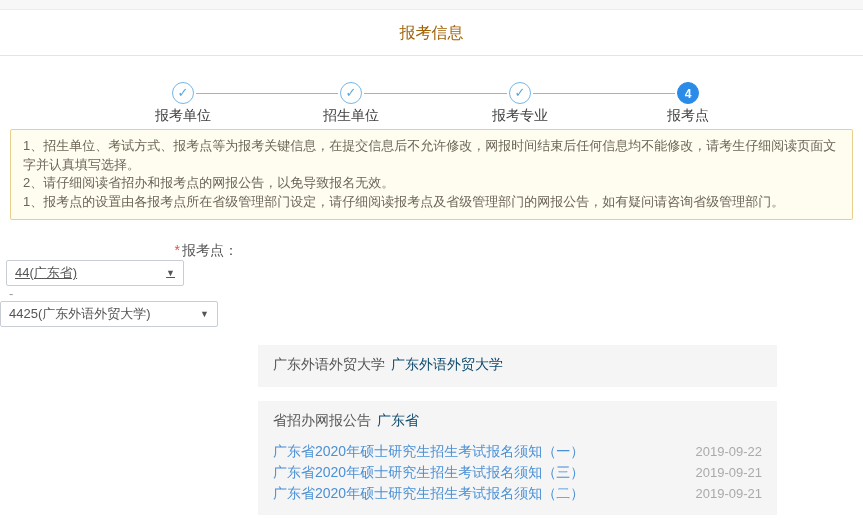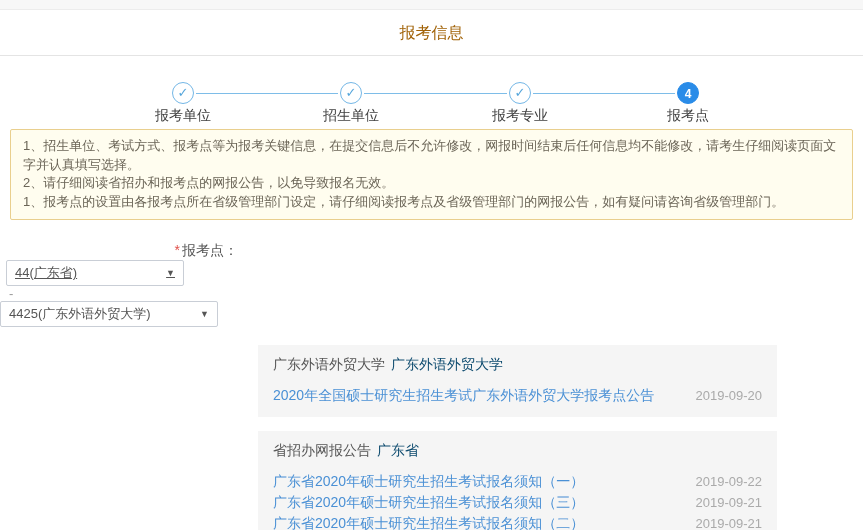--- a/index.html
+++ b/index.html
@@ -101,24 +101,20 @@
   <div class="fake-select sel-site">
     <span>4425(广东外语外贸大学)</span>
     <span class="sel-arrow">▼</span>
   </div>
 </div>
 
 <div class="ann-wrap">
 
   <div class="ann-box">
     <div class="ann-header"><span>广东外语外贸大学</span><span class="ann-highlight">广东外语外贸大学</span></div>
-    <div class="ann-item">
-      <a class="ann-link">2020年全国硕士研究生招生考试广东外语外贸大学报考点公告</a>
-      <span class="ann-date">2019-09-20</span>
-    </div>
   </div>
 
   <div class="ann-box">
     <div class="ann-header"><span>省招办网报公告</span><span class="ann-highlight">广东省</span></div>
     <div class="ann-item">
       <a class="ann-link">广东省2020年硕士研究生招生考试报名须知（一）</a>
       <span class="ann-date">2019-09-22</span>
     </div>
     <div class="ann-item">
       <a class="ann-link">广东省2020年硕士研究生招生考试报名须知（三）</a>

